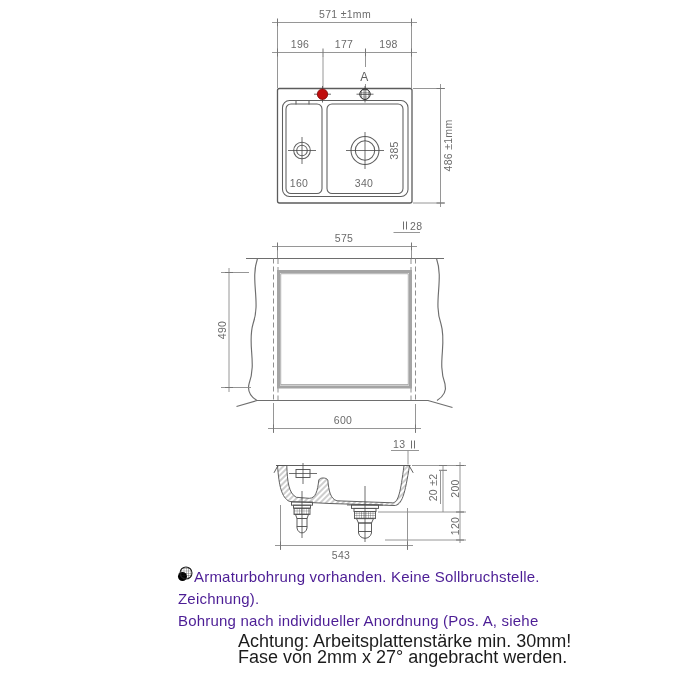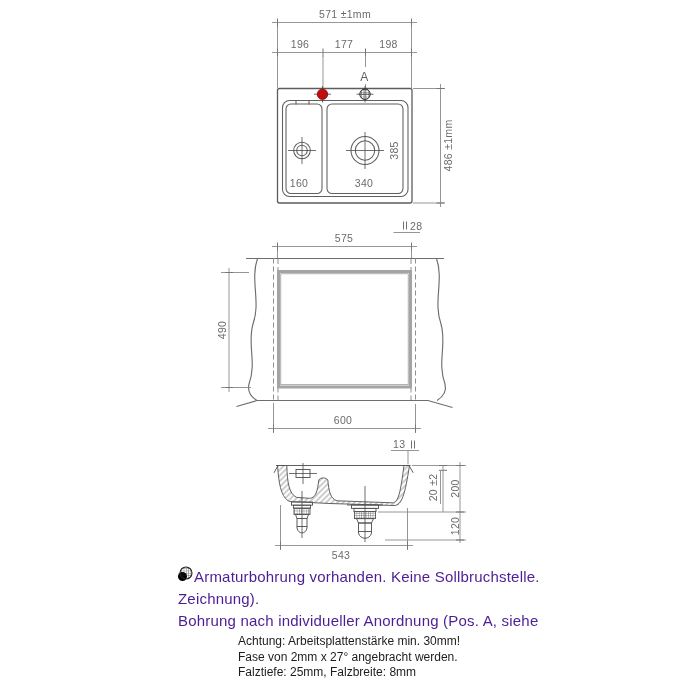--- a/index.html
+++ b/index.html
@@ -17,21 +17,21 @@
   .dsh{stroke:#8f8f8f;stroke-width:1;stroke-dasharray:5 3;fill:none;}
   .wt{stroke:#6e6e6e;stroke-width:1.15;fill:none;}
   .sec{stroke:#555;stroke-width:.95;fill:none;}
   .notes{position:absolute;left:178px;top:566px;width:400px;color:#4c1d95;
          font-size:15px;line-height:22px;letter-spacing:.2px;}
   .notes .row{white-space:nowrap;}
   .bullet{display:inline-block;width:9px;height:9px;border-radius:50%;
           background:#000;margin-right:7px;vertical-align:1px;}
   .gicon{display:inline-block;vertical-align:-1px;margin:0 3px 0 1px;}
   .warning{position:absolute;left:238px;top:634px;color:#1c1c1c;
-           font-size:12px;line-height:15.5px;}
+           font-size:18px;line-height:15.5px;}
 </style>
 </head>
 <body>
 
 <div class="page">
 
 <svg width="700" height="565" viewBox="0 0 700 565">
   <defs>
     <pattern id="diagHatch" width="4" height="4" patternUnits="userSpaceOnUse" patternTransform="rotate(45)">
       <line x1="2" y1="0" x2="2" y2="4" stroke="#6f6f6f" stroke-width="0.7"></line>
@@ -249,16 +249,15 @@
   <div class="row">
     <span>Bohrung nach individueller Anordnung (</span><svg class="gicon" width="14" height="14" viewBox="0 0 14 14">
           <circle cx="7" cy="7" r="6" fill="url(#gridSmall)" stroke="#222" stroke-width="1.1"></circle>
         </svg><span>Pos. A, siehe</span>
   </div>
 </div>
 
 <div class="warning">
   <div>Achtung: Arbeitsplattenstärke min. 30mm!</div>
   <div>Fase von 2mm x 27° angebracht werden.</div>
-  <div>Falztiefe: 25mm, Falzbreite: 8mm</div>
 </div>
 
 </div>
 
 </body></html>

